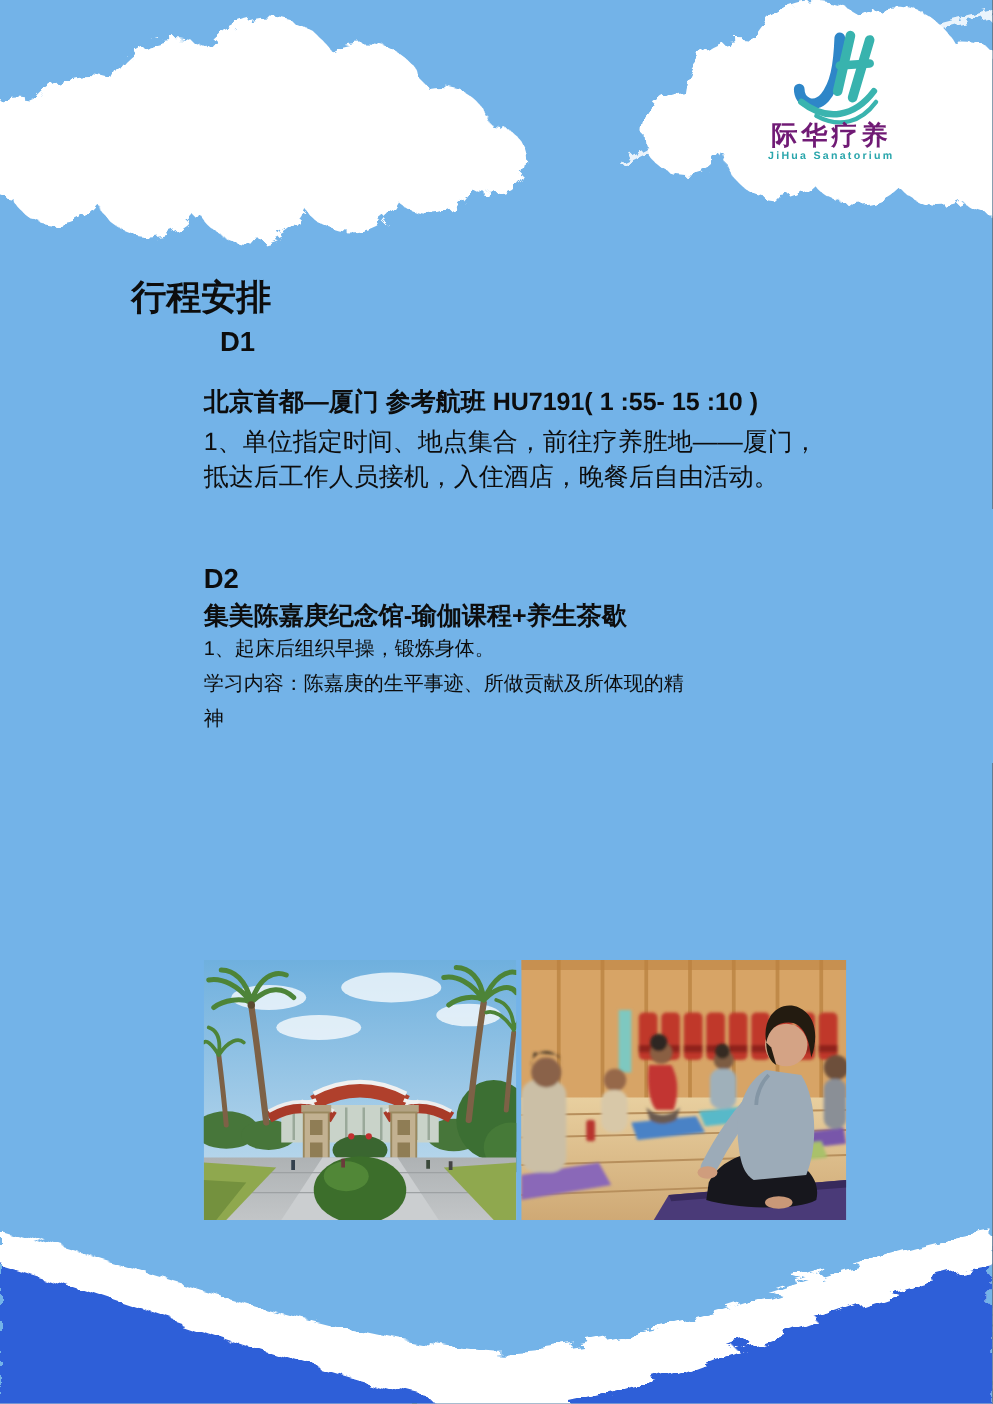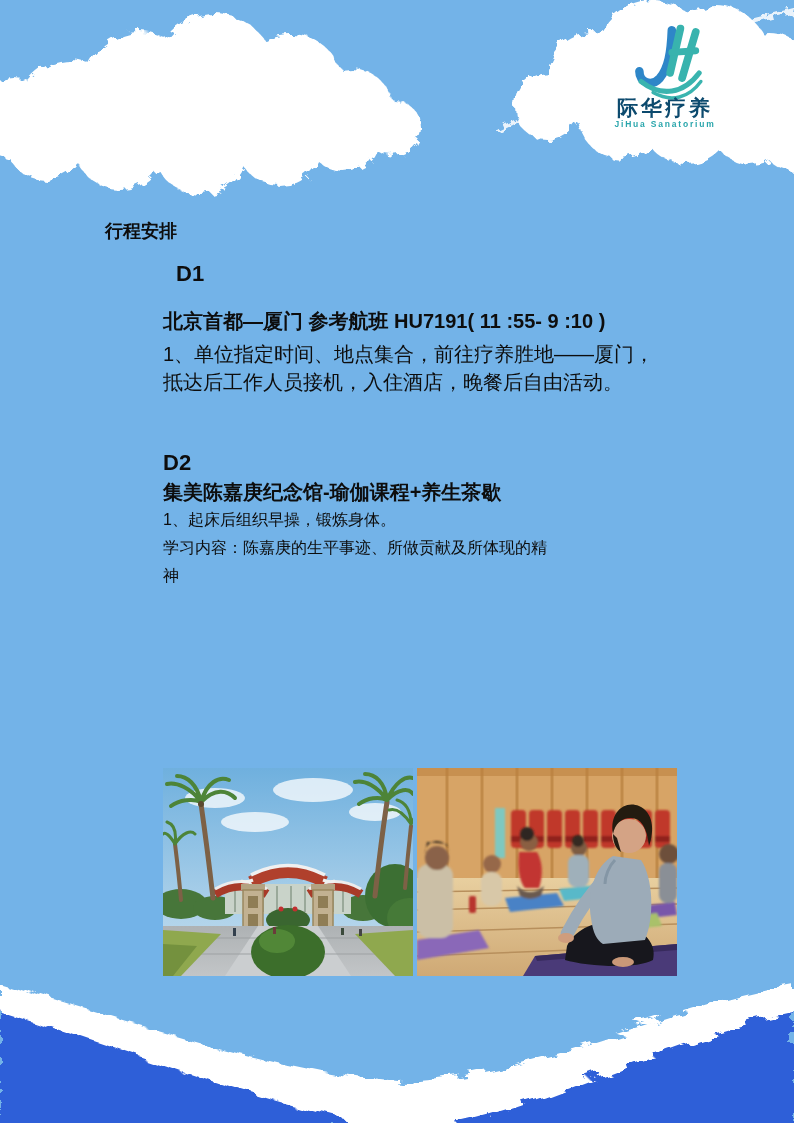--- a/index.html
+++ b/index.html
@@ -7,28 +7,28 @@
     position:relative;width:794px;height:1123px;margin:0 auto;
     background:#73b3e8;overflow:hidden;
     font-family:"Liberation Sans","DejaVu Sans",sans-serif;
     color:#0d0d0d;
   }
   .abs{position:absolute;}
   svg{display:block;}
   
   .logo-cn{
     left:585px;top:94px;width:160px;text-align:center;
-    font-size:21px;font-weight:700;letter-spacing:3px;color:#0c4a6e;
+    font-size:21px;font-weight:700;letter-spacing:3px;color:#701a75;
   }
   .logo-en{
     left:585px;top:119px;width:160px;text-align:center;
     font-size:8.5px;font-weight:700;letter-spacing:1.8px;color:#2aa6ac;
   }
   
-  .doc-title{left:105px;top:219px;font-size:18px;font-weight:700;}
+  .doc-title{left:105px;top:219px;font-size:28px;font-weight:700;}
   .day1-label{left:176px;top:261px;font-size:22px;font-weight:700;}
   .day1-heading{left:163px;top:308px;font-size:20px;font-weight:700;white-space:nowrap;}
   .day1-para{left:163px;top:340px;width:545px;font-size:20px;line-height:28px;white-space:pre-line;}
   .day2-label{left:163px;top:450px;font-size:22px;font-weight:700;}
   .day2-heading{left:163px;top:479px;font-size:20px;font-weight:700;white-space:nowrap;}
   .day2-body{left:163px;top:506px;width:545px;font-size:16px;line-height:28px;}
   .day2-body p{margin:0;white-space:pre-line;}
   
   .photo-left{left:163px;top:768px;}
   .photo-right{left:417px;top:768px;}
@@ -90,21 +90,21 @@
       <path d="M22,72 C46,91 72,86 90,62" stroke="#3ab4af" stroke-width="6"></path>
       <path d="M36,85 C58,97 78,91 92,72" stroke="#3ab4af" stroke-width="4"></path>
     </g>
   </svg>
   <div class="abs logo-cn">际华疗养</div>
   <div class="abs logo-en">JiHua Sanatorium</div>
 
   <div class="abs doc-title">行程安排</div>
 
   <div class="abs day1-label">D1</div>
-  <div class="abs day1-heading">北京首都—厦门 参考航班 HU7191( 11 :55- 9 :10 )</div>
+  <div class="abs day1-heading">北京首都—厦门 参考航班 HU7191( 1 :55- 15 :10 )</div>
   <div class="abs day1-para">1、单位指定时间、地点集合，前往疗养胜地——厦门，
 抵达后工作人员接机，入住酒店，晚餐后自由活动。</div>
 
   <div class="abs day2-label">D2</div>
   <div class="abs day2-heading">集美陈嘉庚纪念馆-瑜伽课程+养生茶歇</div>
   <div class="abs day2-body">
     <p>1、起床后组织早操，锻炼身体。</p>
     <p>学习内容：陈嘉庚的生平事迹、所做贡献及所体现的精
 神</p>
   </div>

